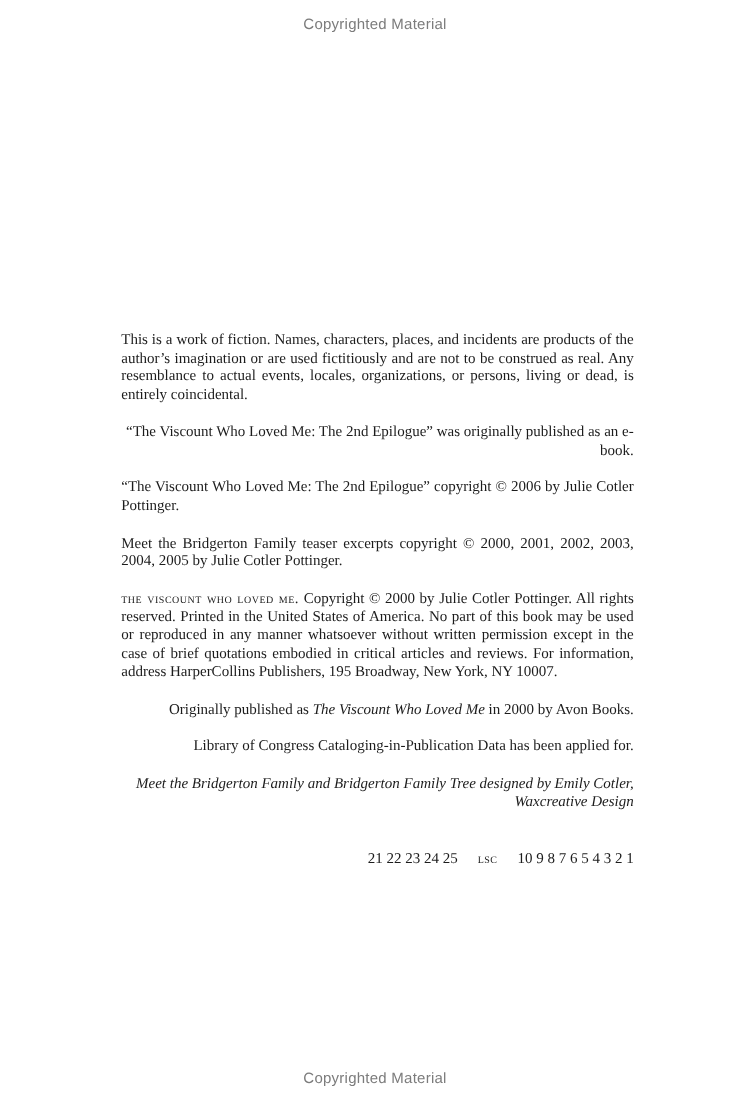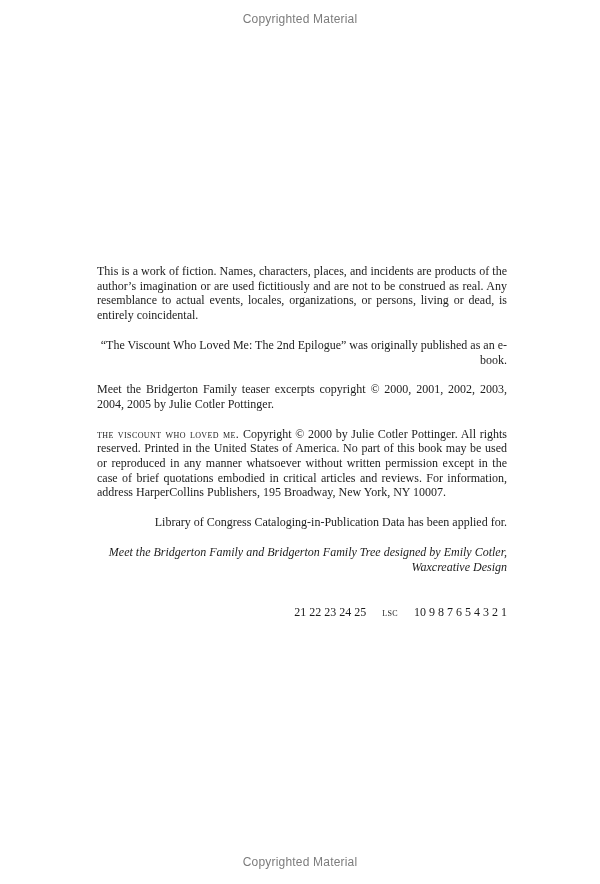--- a/index.html
+++ b/index.html
@@ -58,27 +58,29 @@
 <div class="page">
 
   <div class="banner top">Copyrighted Material</div>
 
   <div class="text-block">
 
     <p>This is a work of fiction. Names, characters, places, and incidents are products of the author’s imagination or are used fictitiously and are not to be construed as real. Any resemblance to actual events, locales, organizations, or persons, living or dead, is entirely coincidental.</p>
 
     <p class="left">“The Viscount Who Loved Me: The 2nd Epilogue” was originally published as an e-book.</p>
 
+    <p>“The Viscount Who Loved Me: The 2nd Epilogue” copyright © 2006 by Julie Cotler Pottinger.</p>
 
     <p>Meet the Bridgerton Family teaser excerpts copyright © 2000, 2001, 2002, 2003, 2004, 2005 by Julie Cotler Pottinger.</p>
 
     <p><span class="smallcaps">the viscount who loved me.</span><span> Copyright © 2000 by Julie Cotler Pottinger. All rights reserved. Printed in the United States of America. No part of this book may be used or reproduced in any manner whatsoever without written permission except in the case of brief quotations embodied in critical articles and reviews. For information, address HarperCollins Publishers, 195 Broadway, New York, NY 10007.</span></p>
 
 
 
+    <p class="left"><span>Originally published as </span><span class="italic">The Viscount Who Loved Me</span><span> in 2000 by Avon Books.</span></p>
 
     <p class="left">Library of Congress Cataloging-in-Publication Data has been applied for.</p>
 
     <p class="left italic">Meet the Bridgerton Family and Bridgerton Family Tree designed by Emily Cotler, Waxcreative Design</p>
 
 
     <p class="left printer-line">
       <span class="gap">21 22 23 24 25</span><span class="gap smallcaps">lsc</span><span>10 9 8 7 6 5 4 3 2 1</span>
     </p>
 

